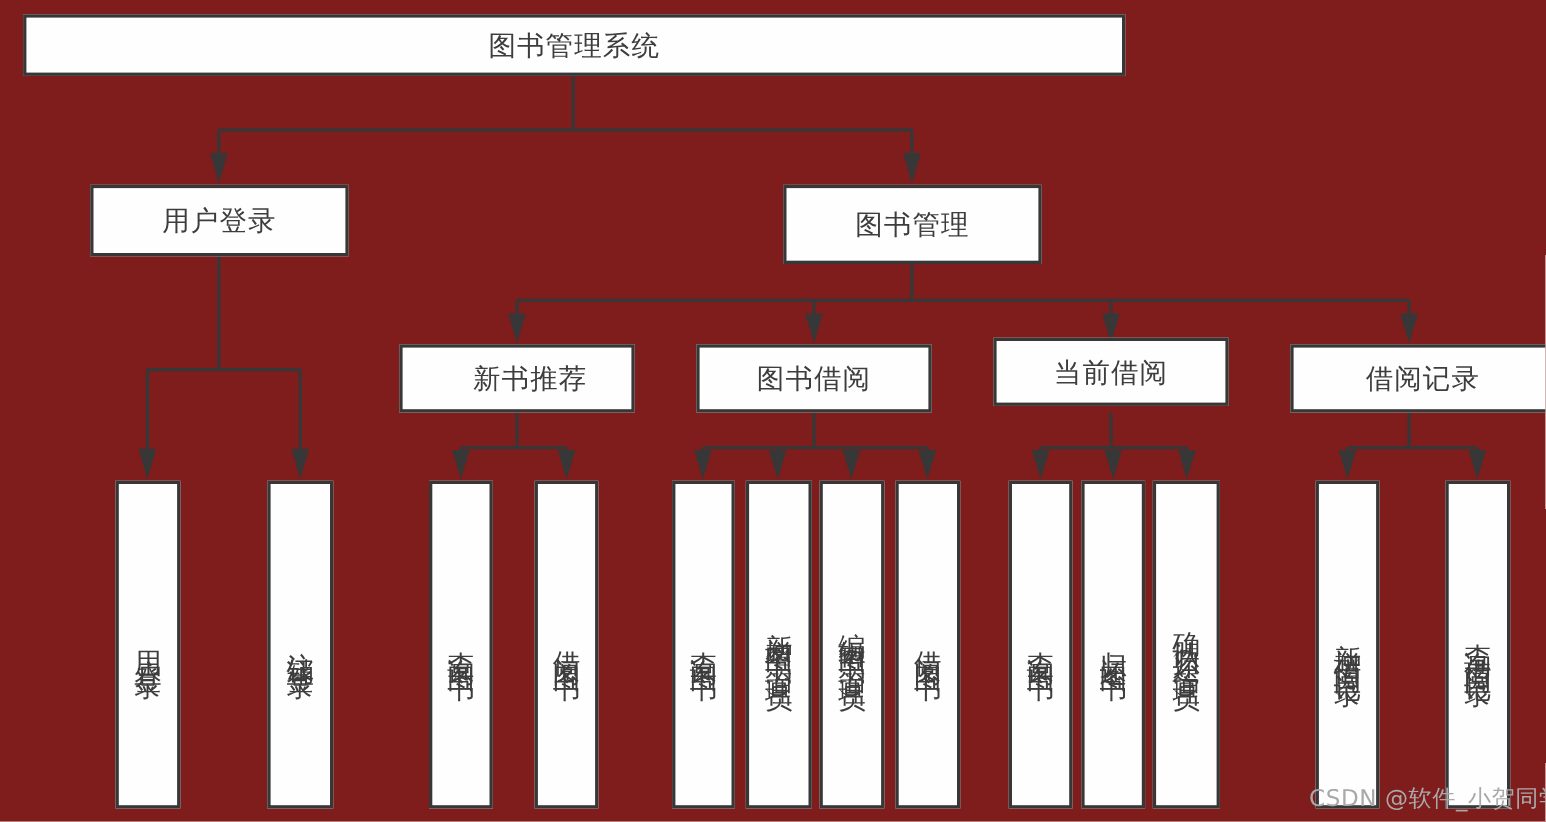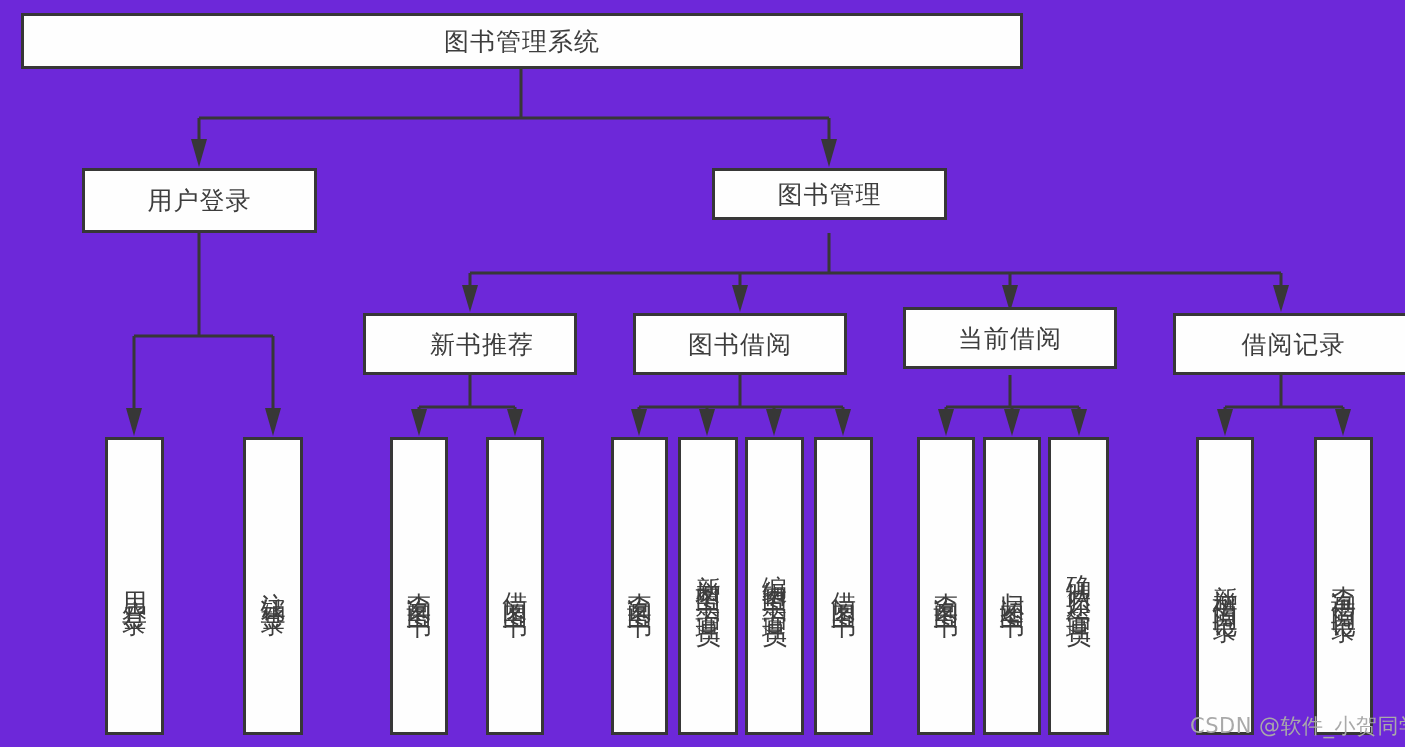--- a/index.html
+++ b/index.html
@@ -1,19 +1,19 @@
 <!DOCTYPE html>
 <html><head>
 <meta charset="utf-8">
 <style>
   html,body { margin:0; padding:0; background:#ffffff; }
   .stage {
     position:relative;
     width:1405px; height:747px;
-    background:#6d28d9;
+    background:#7f1d1d;
     font-family:"DejaVu Sans", sans-serif;
     overflow:hidden;
   }
   .connectors { position:absolute; left:0; top:0; width:1405px; height:747px; }
   .node {
     position:absolute;
     box-sizing:border-box;
     background:#fefefe;
     border:3px solid #373737;
     display:flex; align-items:center; justify-content:center;
@@ -40,21 +40,21 @@
     text-align:right;
     font-size:21px;
     color:#a9a9a9;
     letter-spacing:0.5px;
     z-index:5;
     white-space:nowrap;
   }
   
   #n-root   { left:21px;   top:13px;  width:1002px; height:56px; }
   #n-login  { left:82px;   top:168px; width:235px;  height:65px; }
-  #n-mgmt   { left:712px;  top:168px; width:235px;  height:52px; }
+  #n-mgmt   { left:712px;  top:168px; width:235px;  height:72px; }
   #n-rec    { left:363px;  top:313px; width:214px;  height:62px;padding-left:24px; }
   #n-borrow { left:633px;  top:313px; width:214px;  height:62px; }
   #n-cur    { left:903px;  top:307px; width:214px;  height:62px; }
   #n-hist   { left:1173px; top:313px; width:241px;  height:62px; }
   .leaf { position:absolute; top:437px; height:298px; }
   #l-login-0 { left:105px;  width:59px; }
   #l-login-1 { left:243px;  width:60px; }
   #l-rec-0   { left:390px;  width:58px; }
   #l-rec-1   { left:486px;  width:58px; }
   #l-bor-0   { left:611px;  width:57px; }

